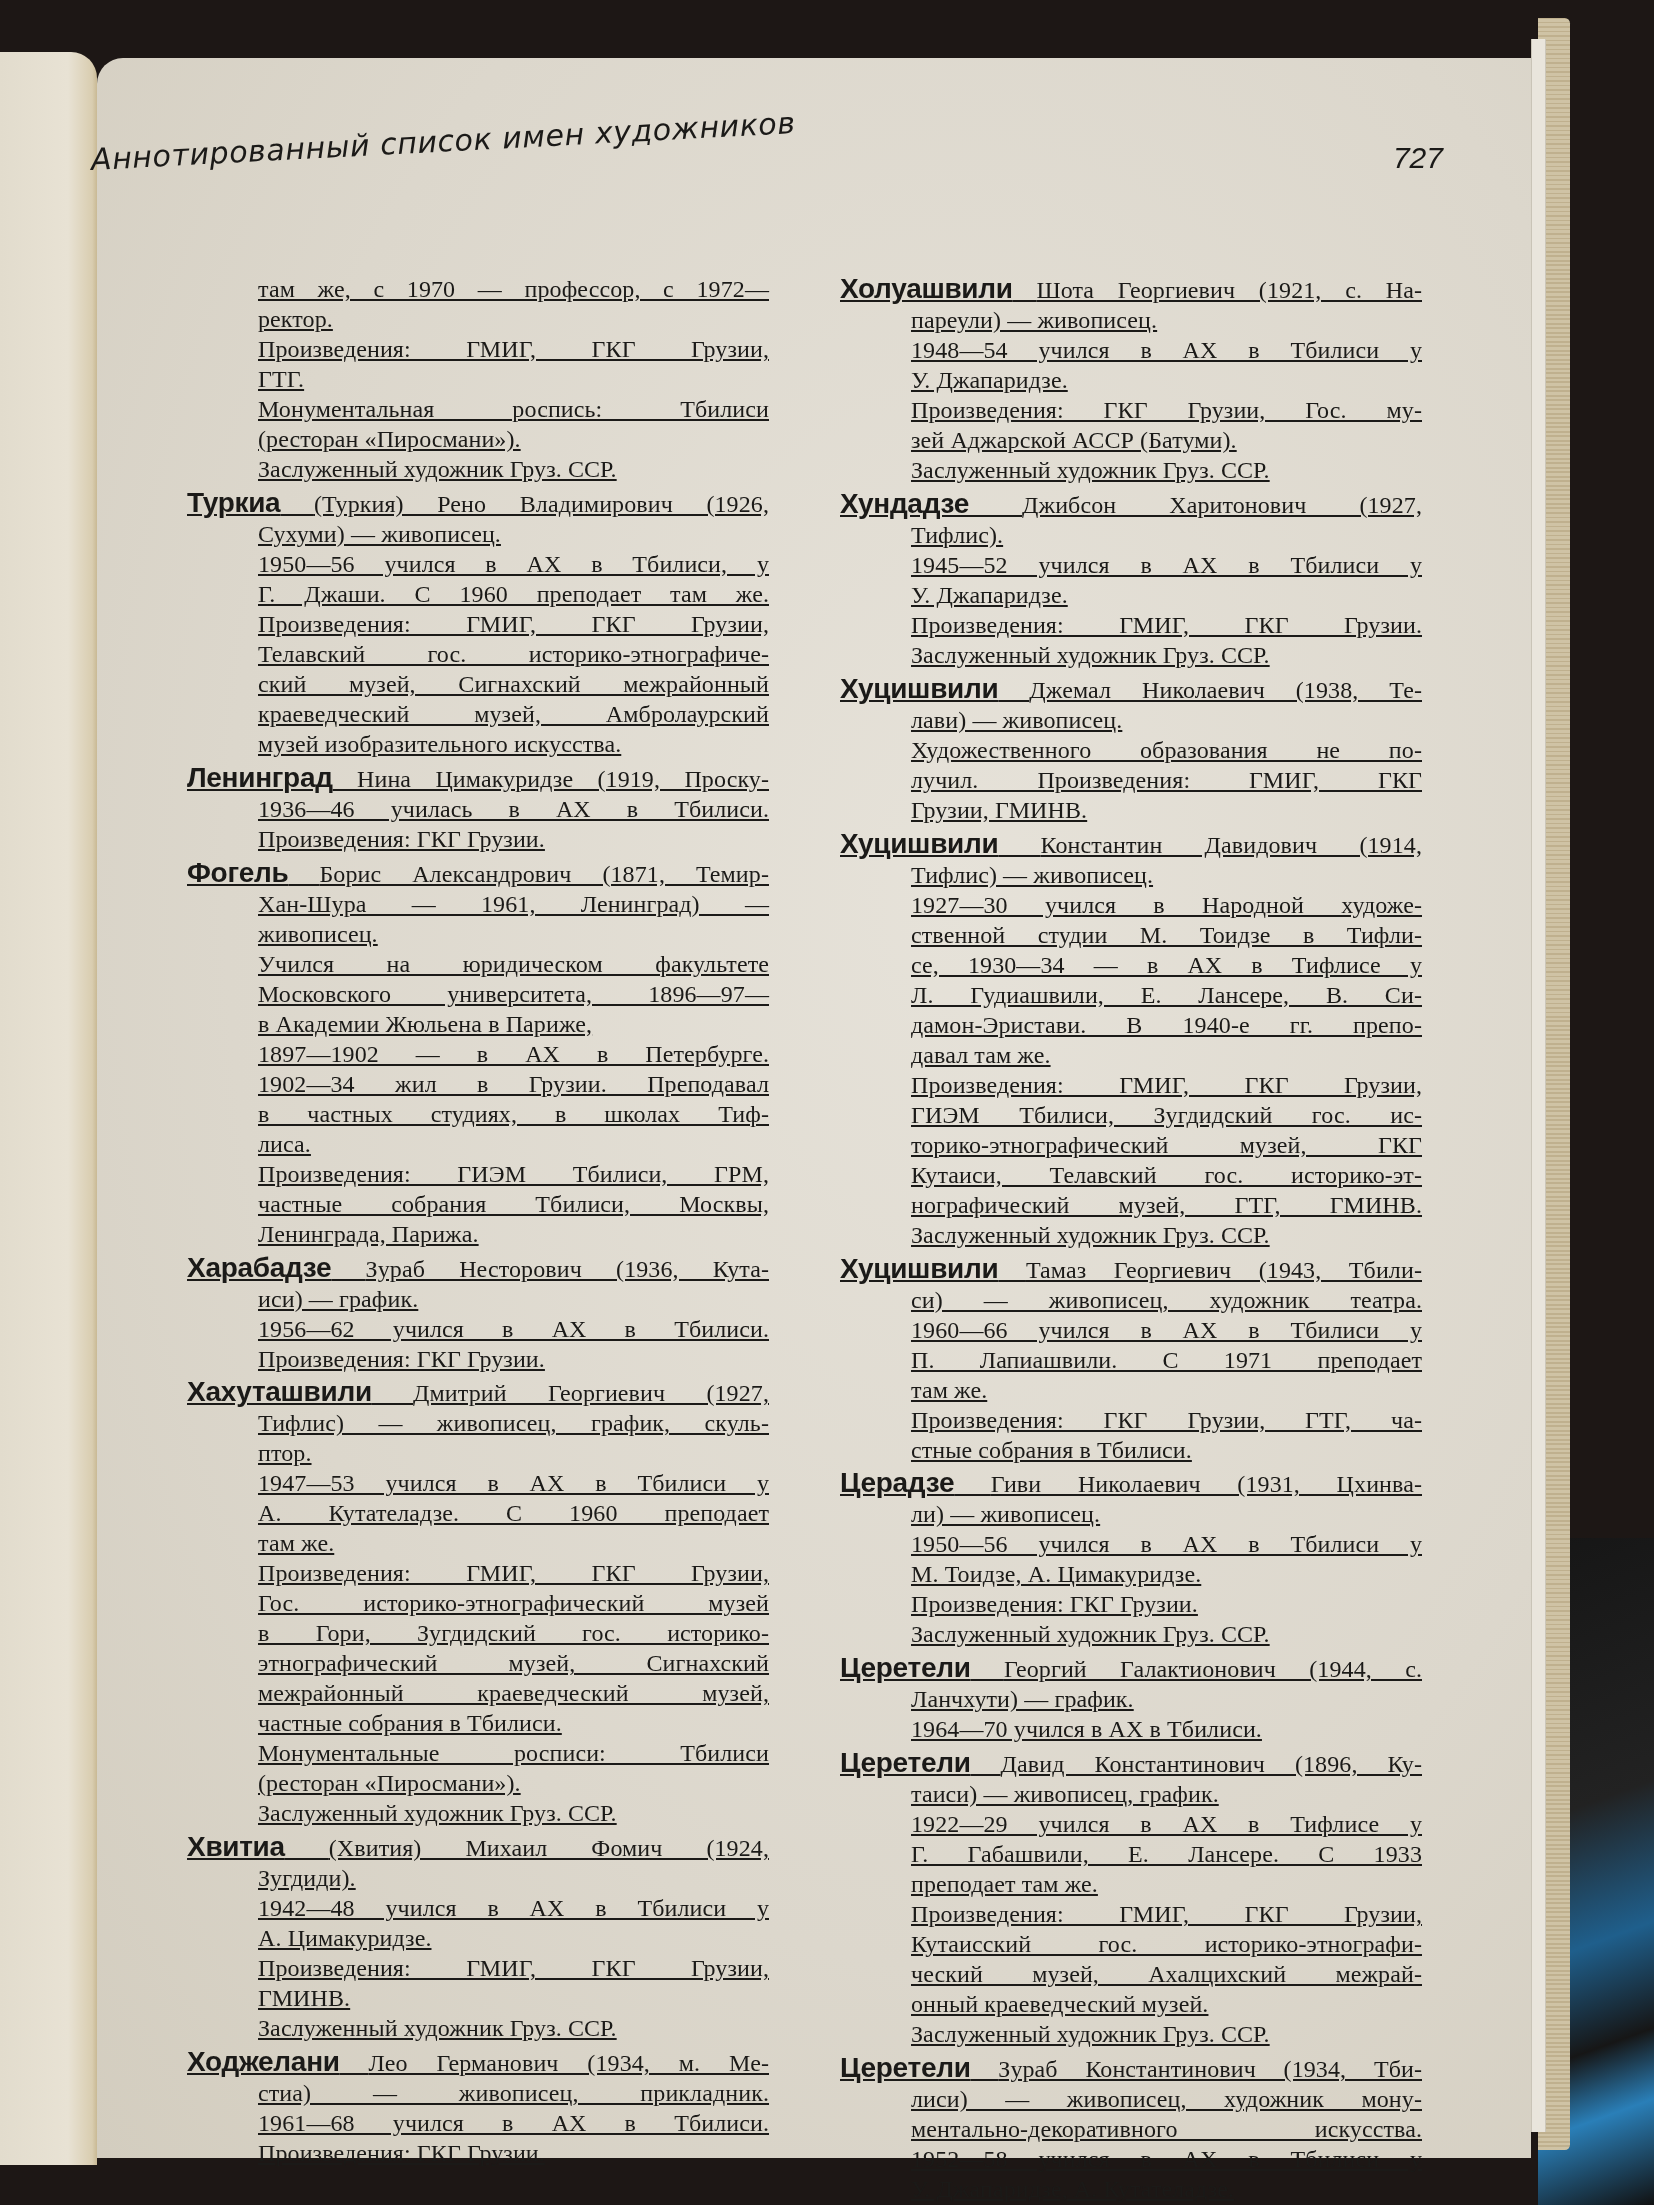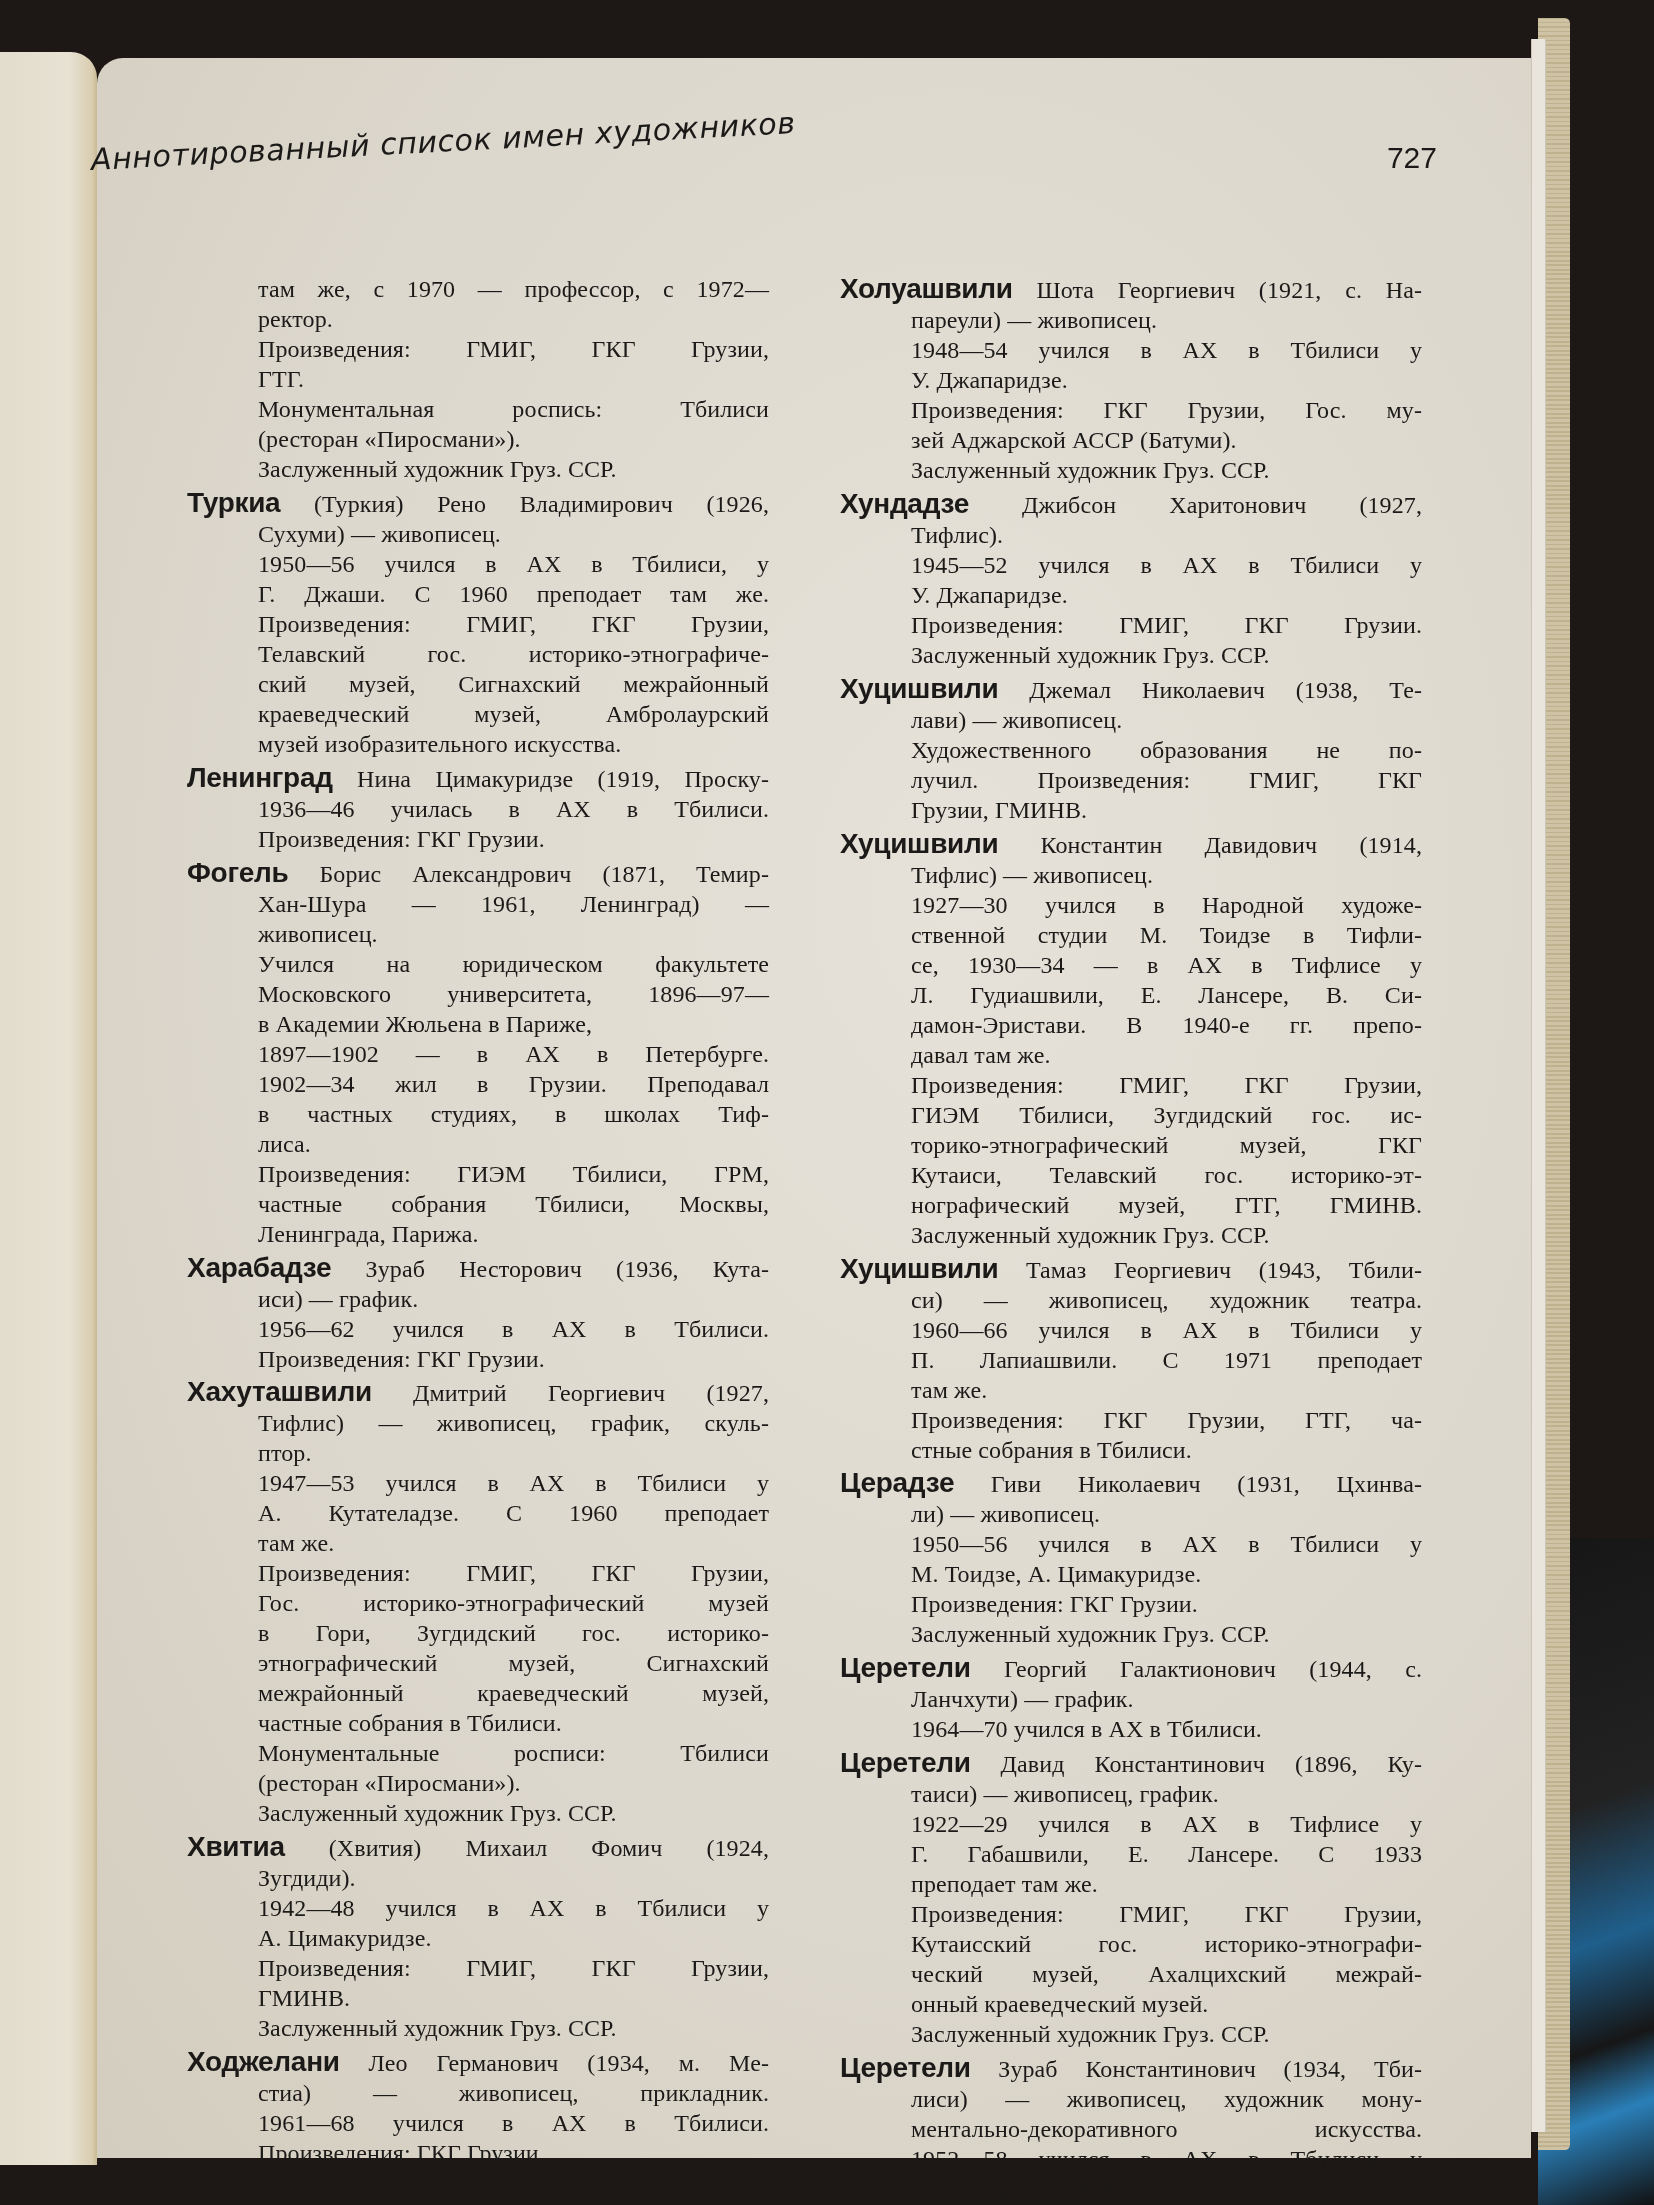--- a/index.html
+++ b/index.html
@@ -31,27 +31,27 @@
     background:radial-gradient(ellipse at 60% 40%, #e6e2d9 0%, #dcd7cc 60%, #d3cdbf 100%);
     border-radius:26px 0 0 0;
     color:#1b1a18;
   }
   .running-head {
     position:absolute; left:-6.5px; top:84px;
     font-style:italic; font-family:"DejaVu Sans", sans-serif; font-size:30px;
     transform:rotate(-3deg); transform-origin:left center; letter-spacing:0.6px;
   }
   .page-number {
-    position:absolute; right:94px; top:83px;
-    font-size:30px; font-family:"Liberation Sans", sans-serif;
+    position:absolute; right:88px; top:83px;
+    font-style:italic; font-size:30px; font-family:"Liberation Sans", sans-serif;
   }
   .column { position:absolute; top:216px; width:582px; }
   .col-left { left:90px; }
   .col-right { left:743px; }
-  .entry { margin-bottom:3.9px; }
+  .entry { margin-bottom:3.9px;text-decoration:underline; }
   .line {
     font-size:24px; line-height:30px; white-space:nowrap;
     text-align:justify; text-align-last:justify;
     font-family:"Liberation Serif", serif; letter-spacing:0.1px;
   }
   .line.head { padding-left:0; }
   .line.cont { padding-left:71px; }
   .line.short { text-align-last:left; }
   .surname { font-weight:bold; font-family:"Liberation Sans", sans-serif; font-size:28px; letter-spacing:-0.3px; }
 </style>

